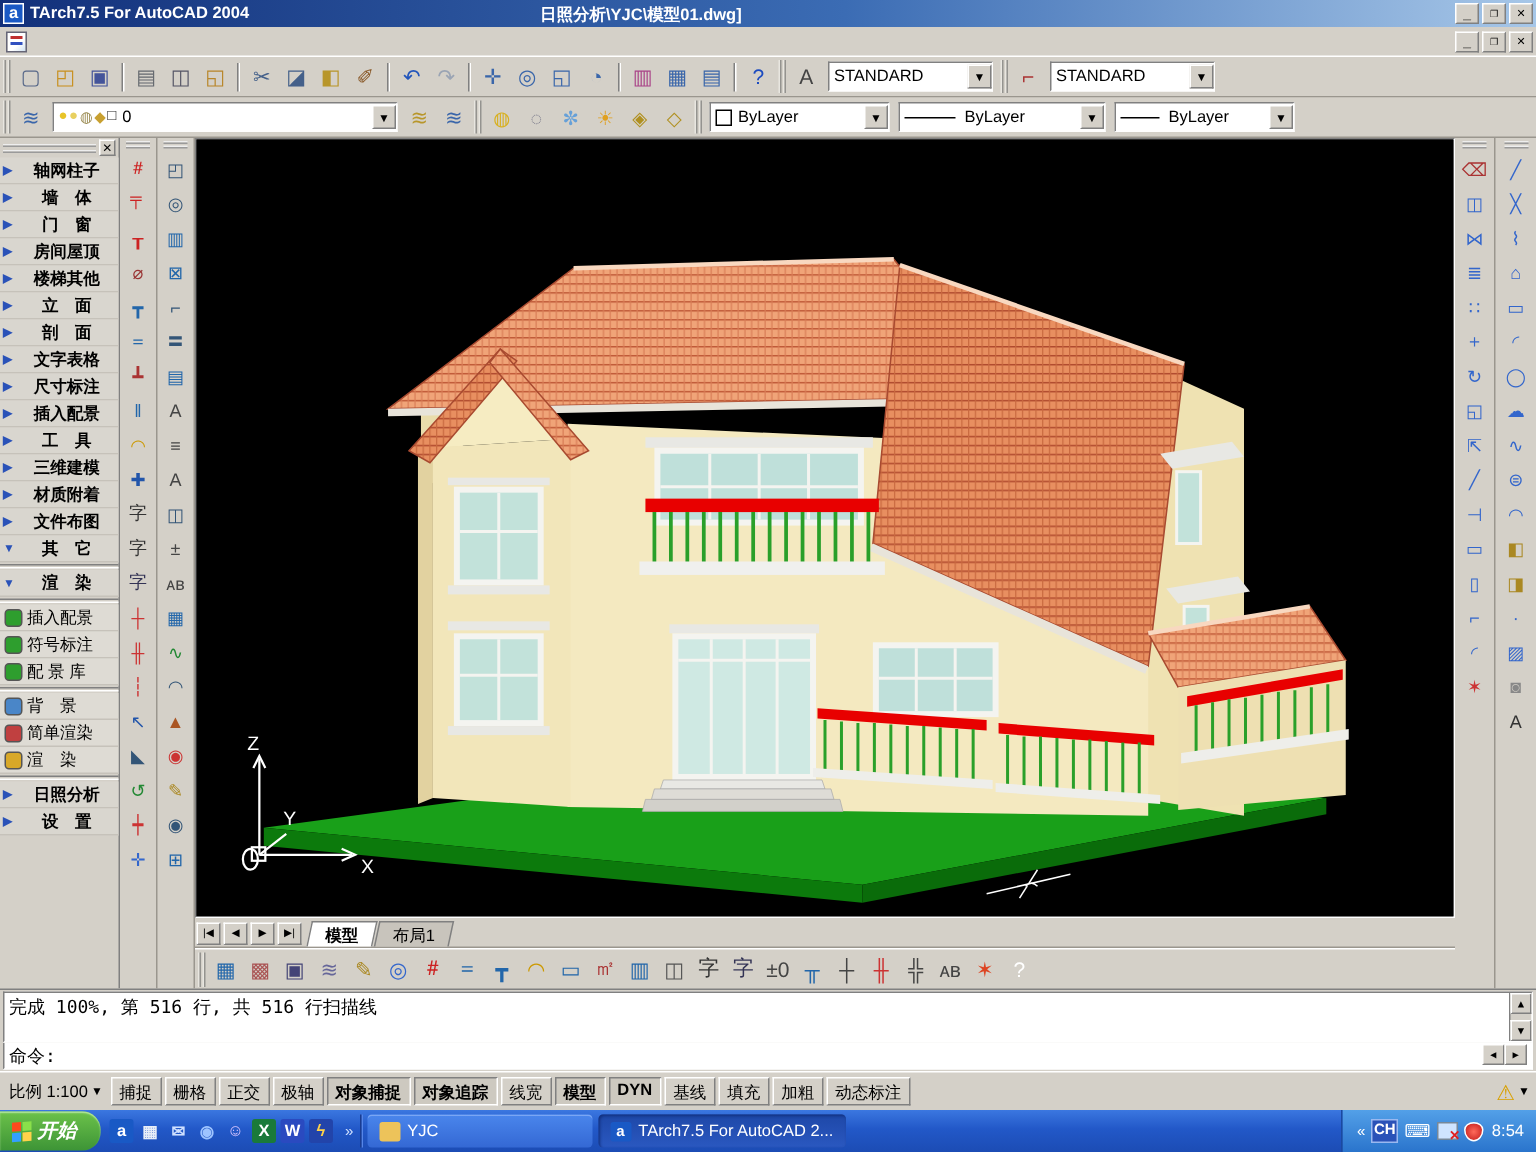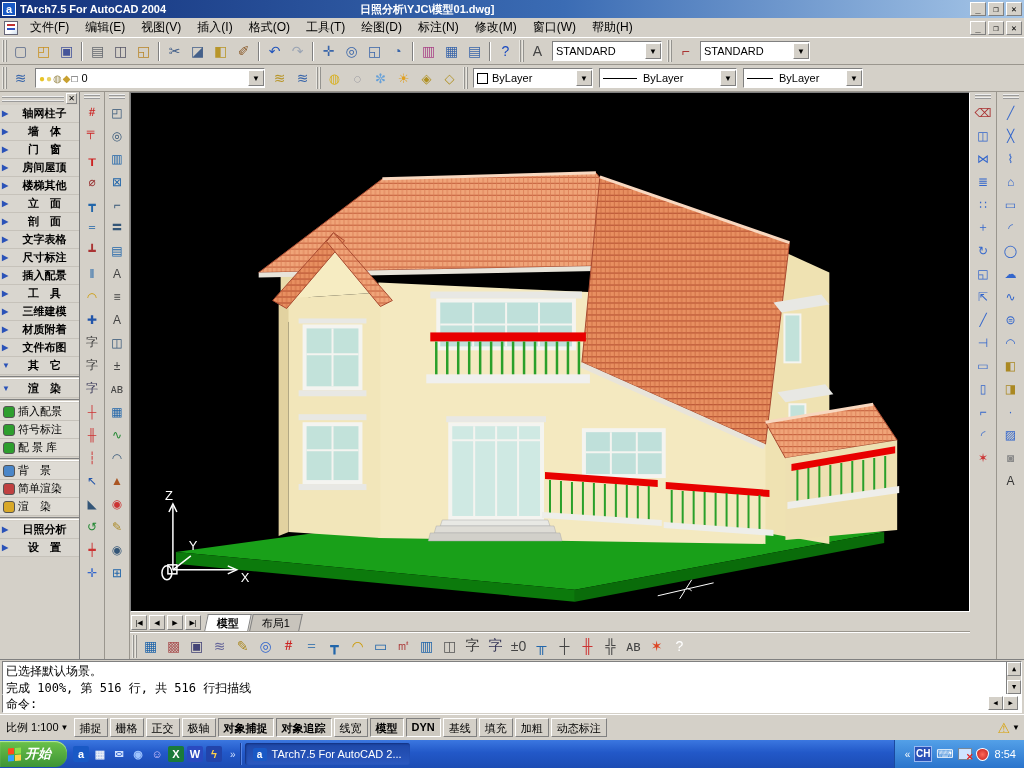--- a/index.html
+++ b/index.html
@@ -120,34 +120,20 @@
     <span class="title-doc">日照分析\YJC\模型01.dwg]</span>
     <div class="winbtns">
       <div class="winbtn">_</div>
       <div class="winbtn">❐</div>
       <div class="winbtn">✕</div>
     </div>
   </div>
 
   <div class="menubar">
     <div class="doc-ic"></div>
-    <div style="display:flex">
-
-    <div class="menu-item">文件(F)</div>
-        <div class="menu-item">编辑(E)</div>
-        <div class="menu-item">视图(V)</div>
-        <div class="menu-item">插入(I)</div>
-        <div class="menu-item">格式(O)</div>
-        <div class="menu-item">工具(T)</div>
-        <div class="menu-item">绘图(D)</div>
-        <div class="menu-item">标注(N)</div>
-        <div class="menu-item">修改(M)</div>
-        <div class="menu-item">窗口(W)</div>
-        <div class="menu-item">帮助(H)</div>
-      </div>
     <div class="winbtns" style="margin-left:auto">
       <div class="winbtn">_</div>
       <div class="winbtn">❐</div>
       <div class="winbtn">✕</div>
     </div>
   </div>
 
   <div class="tbrow">
     <div class="grip"></div>
     <div style="display:flex;align-items:center">
@@ -639,21 +625,20 @@
           <div class="mini" style="color: rgb(136, 136, 136);">◙</div>
           <div class="mini" style="color: rgb(51, 51, 51);">A</div>
         </div>
     </div>
   </div>
 
   <div class="cmd">
     <div class="cmd-hist">
       <div>
 
-      <div>已选择默认场景。</div>
           <div>完成 100%, 第 516 行, 共 516 行扫描线</div>
         </div>
       <div class="vsb">
         <div class="sbbtn">▲</div>
         <div class="sbbtn">▼</div>
       </div>
     </div>
     <div class="cmd-prompt">
       <span>命令:</span>
       <span class="hsb">
@@ -708,20 +693,24 @@
         <div class="qlic" style="color: rgb(158, 196, 255);">◉</div>
         <div class="qlic" style="color: rgb(216, 198, 255);">☺</div>
         <div class="qlic" style="background: rgb(26, 122, 58); color: rgb(255, 255, 255);">X</div>
         <div class="qlic" style="background: rgb(42, 74, 192); color: rgb(255, 255, 255);">W</div>
         <div class="qlic" style="background: rgb(34, 68, 170); color: rgb(255, 210, 74);">ϟ</div>
       </div>
     <span class="tb-chev">»</span>
     <div class="taskdiv"></div>
     <div style="display:flex">
 
+    <div class="task">
+          <span class="task-ic" style="background: rgb(237, 195, 90);"></span>
+          <span>YJC</span>
+        </div>
         <div class="task on">
           <span class="task-ic" style="background: rgb(25, 89, 197); color: rgb(255, 255, 255);">a</span>
           <span>TArch7.5 For AutoCAD 2...</span>
         </div>
       </div>
     <div class="tray">
       <span style="font-size:10px">«</span>
       <span class="lang">CH</span>
       <span class="trayic">⌨</span>
       <span class="net-x"></span>

